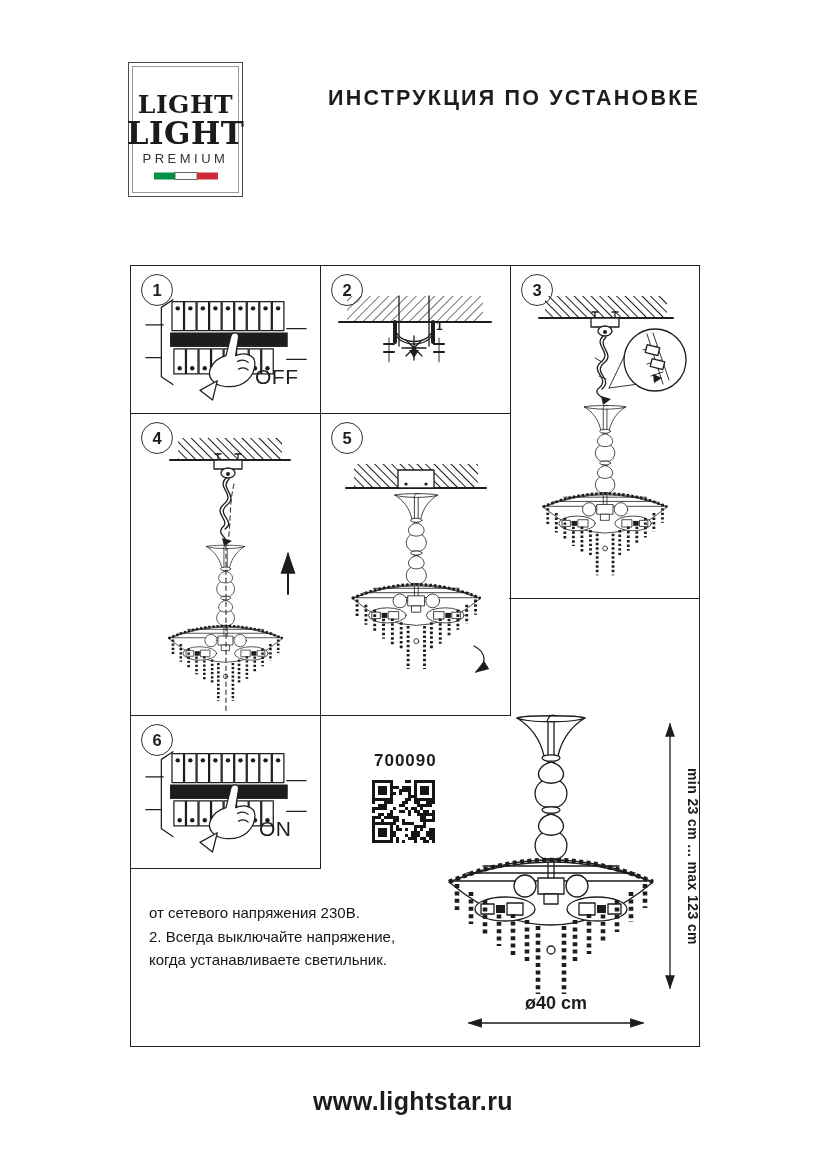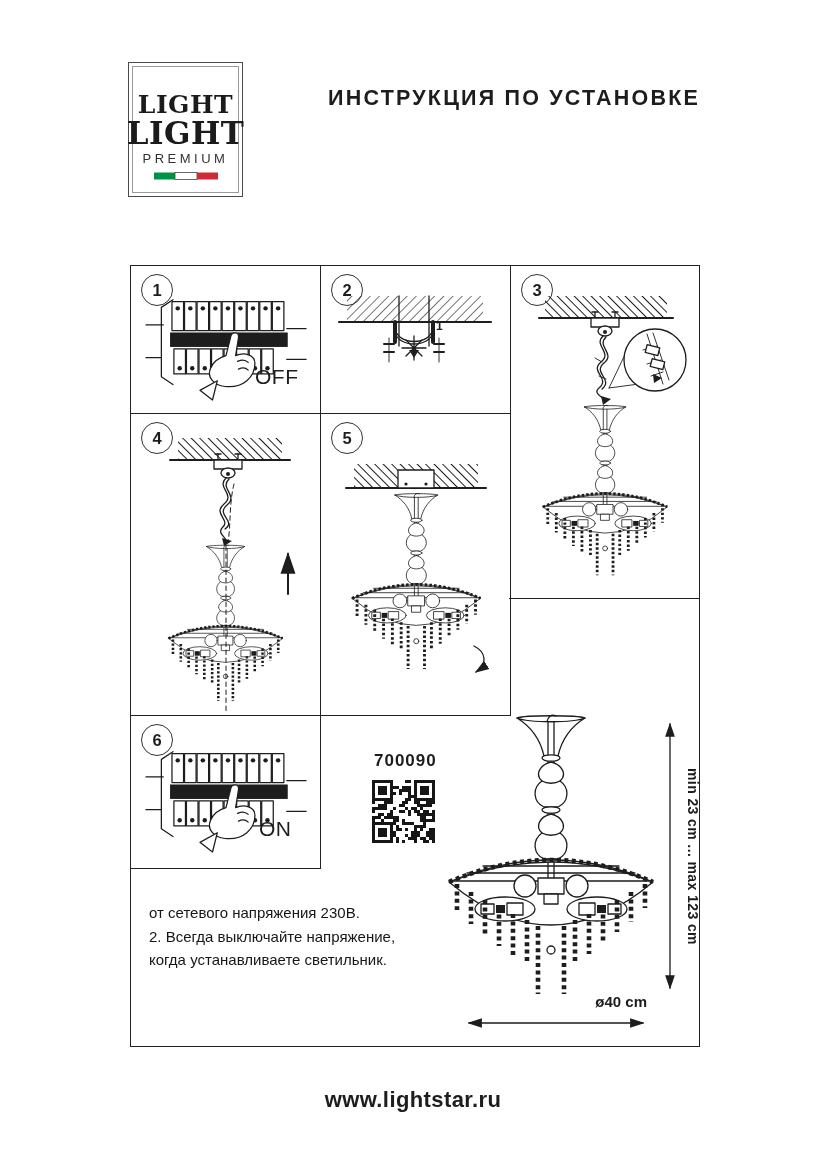--- a/index.html
+++ b/index.html
@@ -59,23 +59,23 @@
   
   .article{position:absolute;left:243px;top:485px;font-size:17px;font-weight:bold;letter-spacing:1px;}
   .qr{position:absolute;left:241px;top:514px;width:63px;height:63px;background:#fff;}
   .qr i{position:absolute;width:3px;height:3px;background:#161616;}
   .notes{position:absolute;left:18px;top:635px;width:310px;font-size:15px;line-height:23.5px;color:#161616;}
   .bigchand{position:absolute;left:310px;top:444px;width:220px;height:300px;}
   .vdim{position:absolute;left:532px;top:452px;width:14px;height:276px;}
   .vdim-label{position:absolute;left:548px;top:452px;height:276px;width:22px;writing-mode:vertical-rl;
               text-align:center;font-size:14px;font-weight:bold;letter-spacing:.4px;white-space:nowrap;}
   .hdim{position:absolute;left:334px;top:750px;width:182px;height:14px;}
-  .hdim-label{position:absolute;left:334px;top:727px;width:182px;text-align:right;font-size:15px;font-weight:bold;}
-
-  .footer{position:absolute;left:0;top:1087px;width:826px;text-align:center;font-size:22px;font-weight:bold;letter-spacing:.4px;}
+  .hdim-label{position:absolute;left:334px;top:727px;width:182px;text-align:center;font-size:18px;font-weight:bold;}
+
+  .footer{position:absolute;left:0;top:1087px;width:826px;text-align:center;font-size:25px;font-weight:bold;letter-spacing:.4px;}
 </style>
 </head>
 <body>
 
 <svg width="0" height="0" style="position:absolute" aria-hidden="true">
   <defs>
     <pattern id="hatchS" patternUnits="userSpaceOnUse" width="6.5" height="6.5" patternTransform="rotate(45)">
       <line x1="0" y1="0" x2="0" y2="6.5" stroke="#1d1d1d" stroke-width="1.2"></line>
     </pattern>
     <pattern id="hatchB" patternUnits="userSpaceOnUse" width="6" height="6" patternTransform="rotate(-45)">

